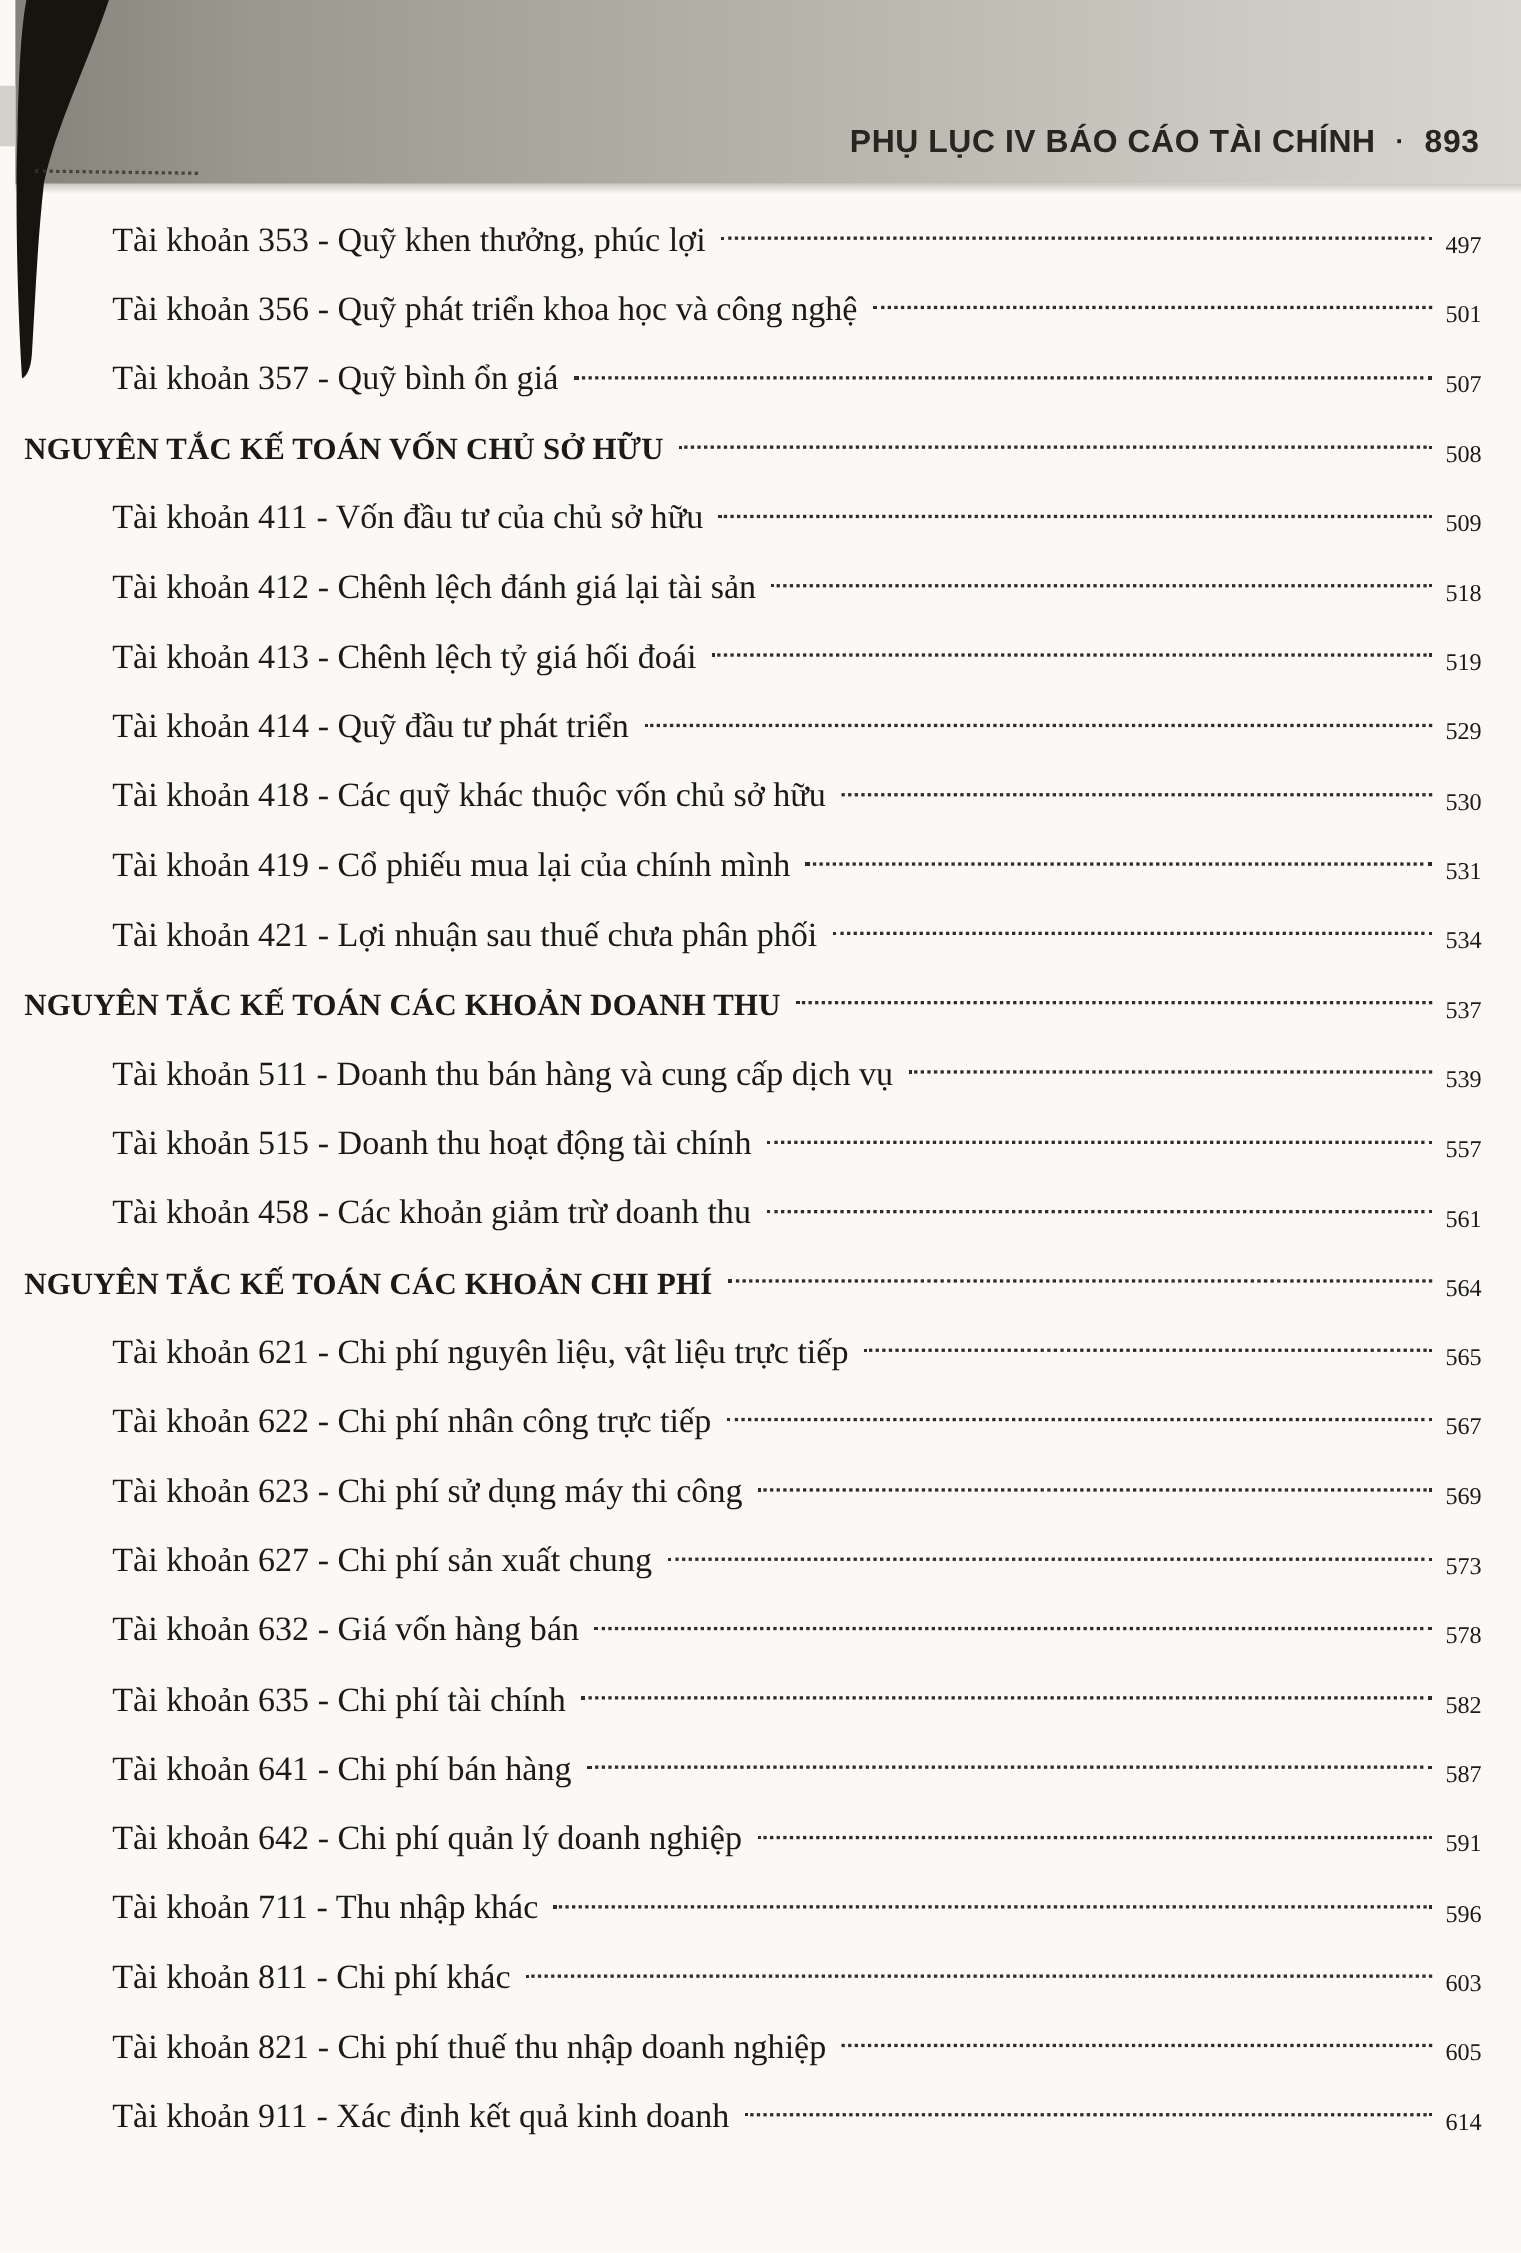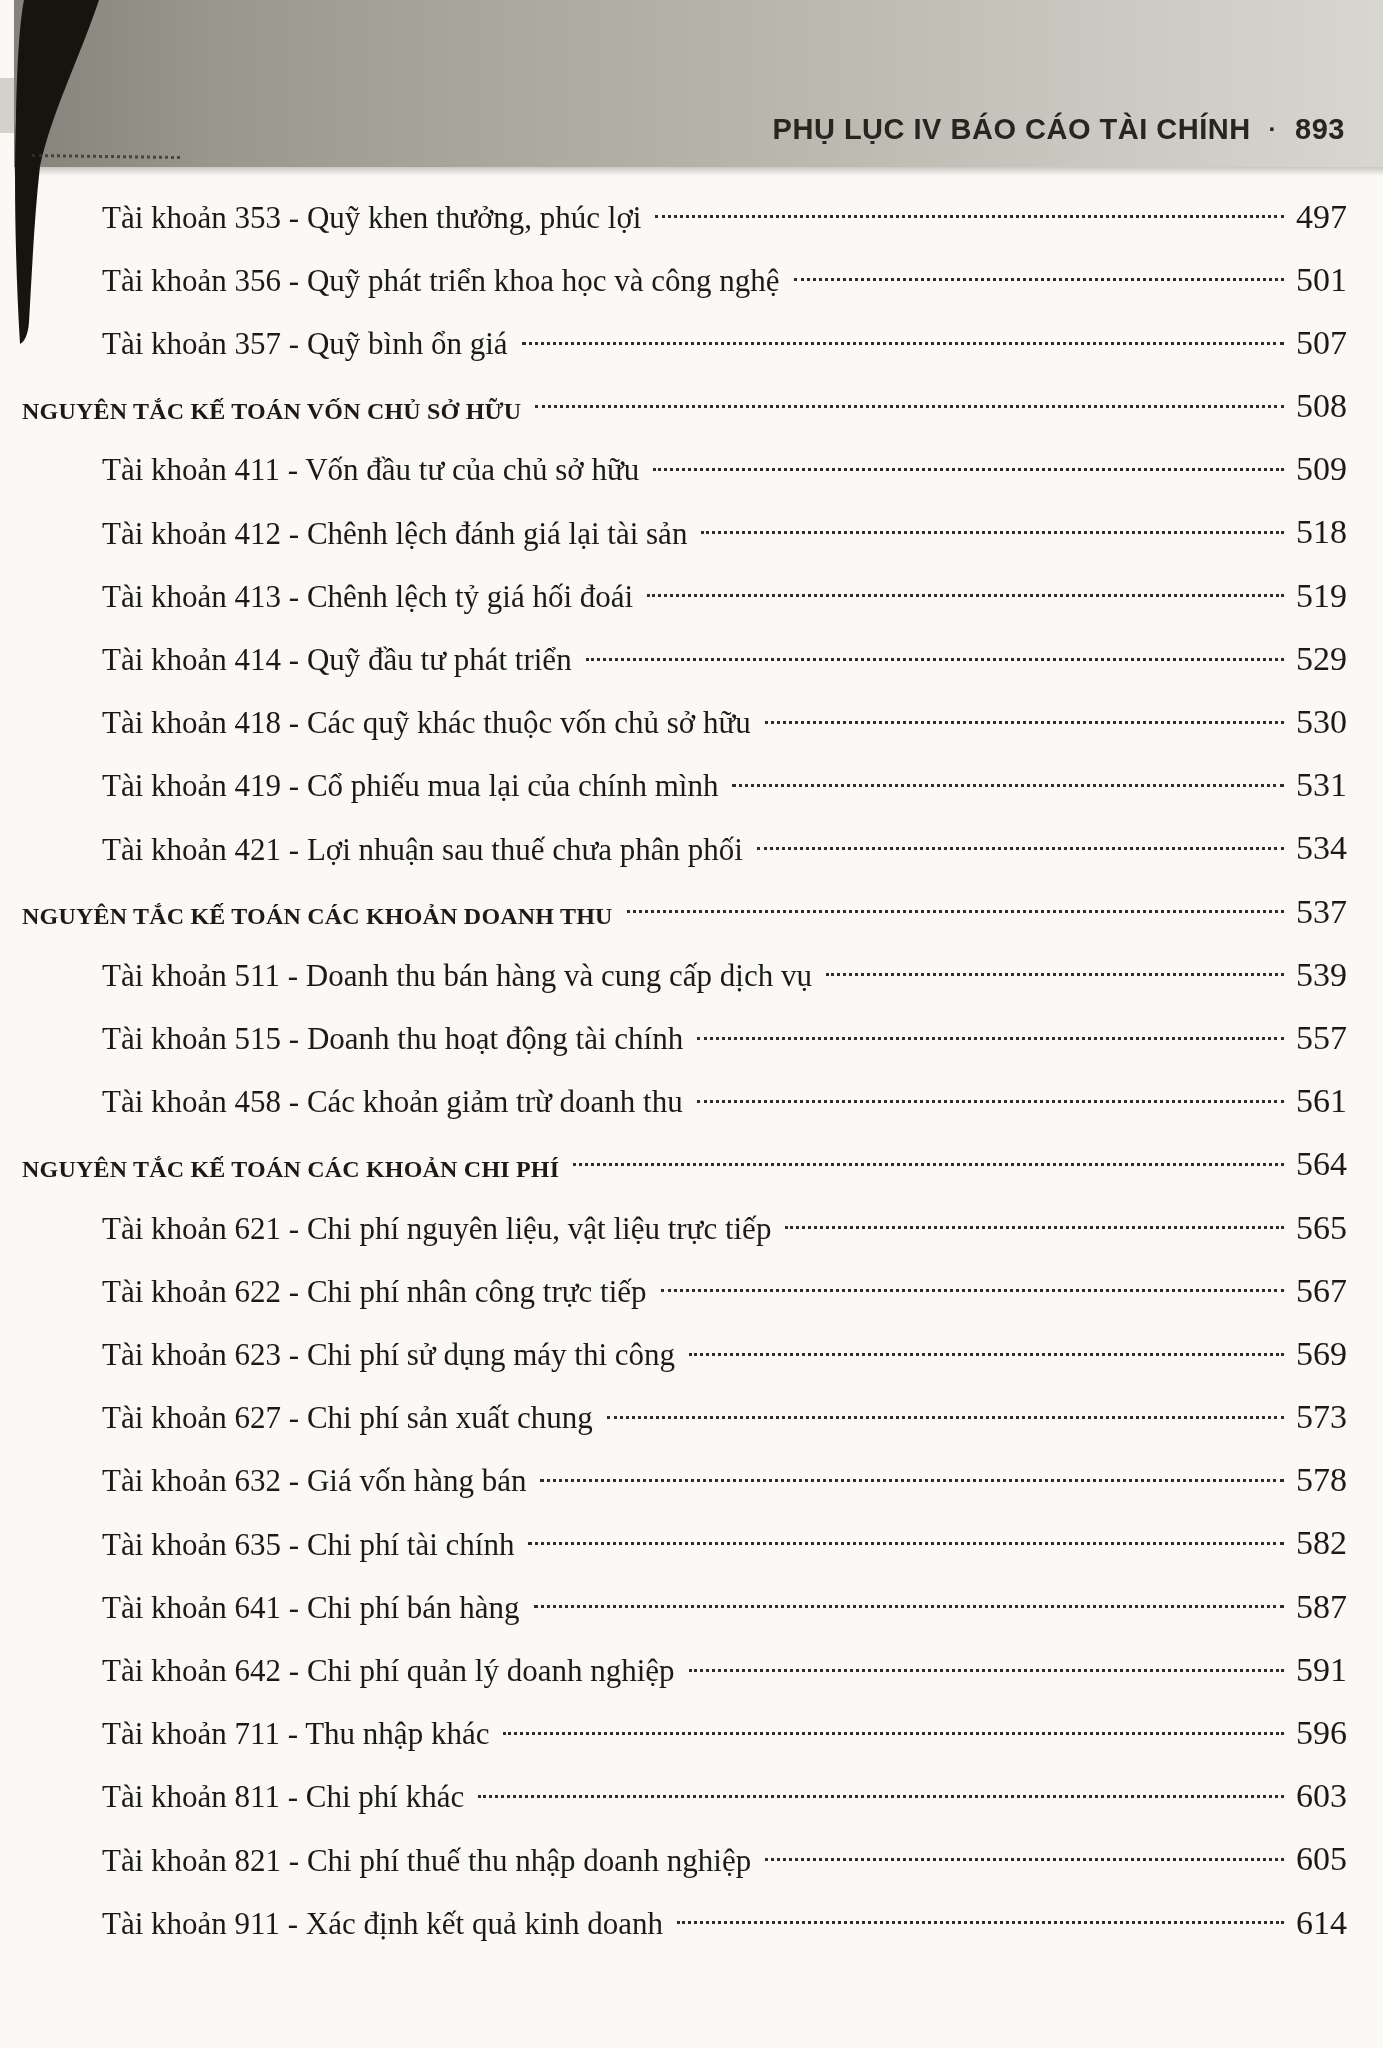--- a/index.html
+++ b/index.html
@@ -38,27 +38,27 @@
   }
   .header .sep{font-size:24px;transform:translateY(-2px);}
   
   .toc{position:absolute;top:182px;left:22px;right:36px;}
   .row{
     height:63.2px;display:flex;align-items:flex-end;
     padding-bottom:11px;box-sizing:border-box;
   }
   .row .title{font-size:31px;line-height:1.05;white-space:nowrap;}
   .row.entry .title{padding-left:80px;}
-  .row.section .title{font-weight:bold;font-size:24px;letter-spacing:.2px;}
+  .row.section .title{font-weight:bold;font-size:28px;letter-spacing:.2px;}
   .leader{
     flex:1;align-self:flex-end;height:0;
     margin:0 12px 16px 14px;
     border-bottom:3px dotted #2e2d27;
   }
-  .page{font-size:34px;line-height:1.05;}
+  .page{font-size:22px;line-height:1.05;}
 </style>
 </head>
 <body>
 
 <div class="canvas" style="--page-bg: #faf9f5; --text: #1b1a17; --band-dark: #83837a; --band-light: #d8d7cf; --corner-black: #15140f;">
 
   <div class="top-band"></div>
   <div class="edge-patch"></div>
 
   <svg class="corner-svg" width="260" height="360" viewBox="0 0 260 360">

